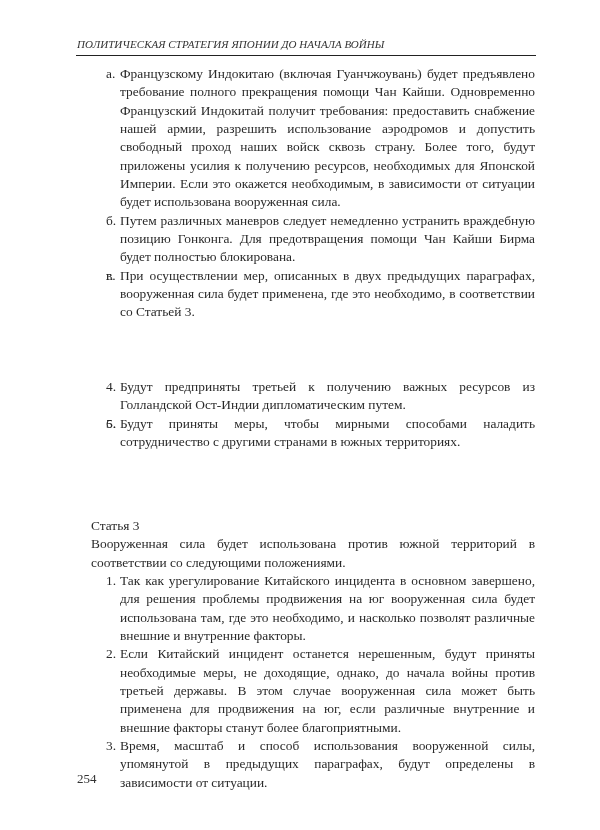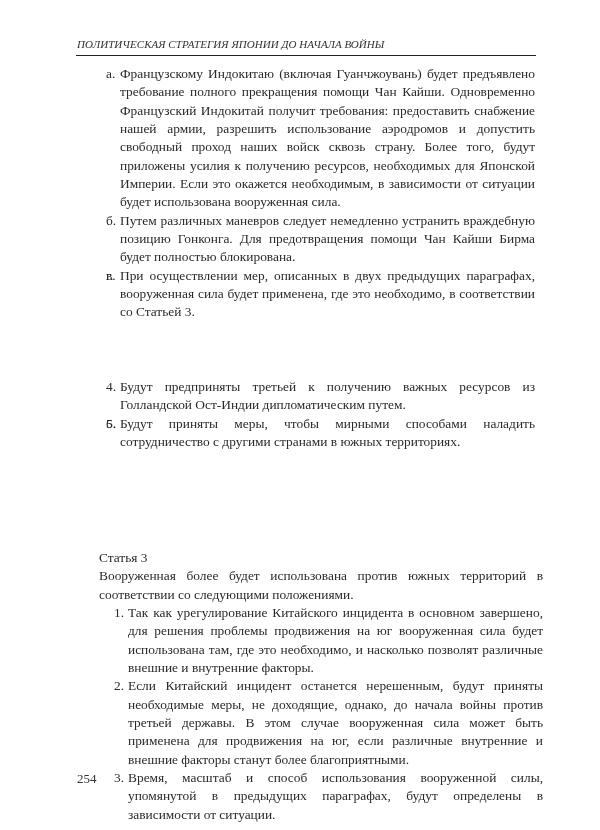--- a/index.html
+++ b/index.html
@@ -46,23 +46,23 @@
   </div>
   <div class="item">
     <span class="num">5.</span>
   </div>
   <div class="item">
     <span class="num">6.</span>
     <span>Будут приняты меры, чтобы мирными способами наладить сотрудничество с другими странами в южных территориях.</span>
   </div>
 </div>
 
-<div class="text" style="top:549px;margin-left:8px;">
+<div class="text" style="top:517px;">
   <div class="para">Статья 3</div>
-  <div class="para">Вооруженная более будет использована против южных территорий в соответствии со следующими положениями.</div>
+  <div class="para">Вооруженная сила будет использована против южной территорий в соответствии со следующими положениями.</div>
   <div class="item">
     <span class="num">1.</span>
     <span>Так как урегулирование Китайского инцидента в основном завершено, для решения проблемы продвижения на юг вооруженная сила будет использована там, где это необходимо, и насколько позволят различные внешние и внутренние факторы.</span>
   </div>
   <div class="item">
     <span class="num">2.</span>
     <span>Если Китайский инцидент останется нерешенным, будут приняты необходимые меры, не доходящие, однако, до начала войны против третьей державы. В этом случае вооруженная сила может быть применена для продвижения на юг, если различные внутренние и внешние факторы станут более благоприятными.</span>
   </div>
   <div class="item">
     <span class="num">3.</span>

